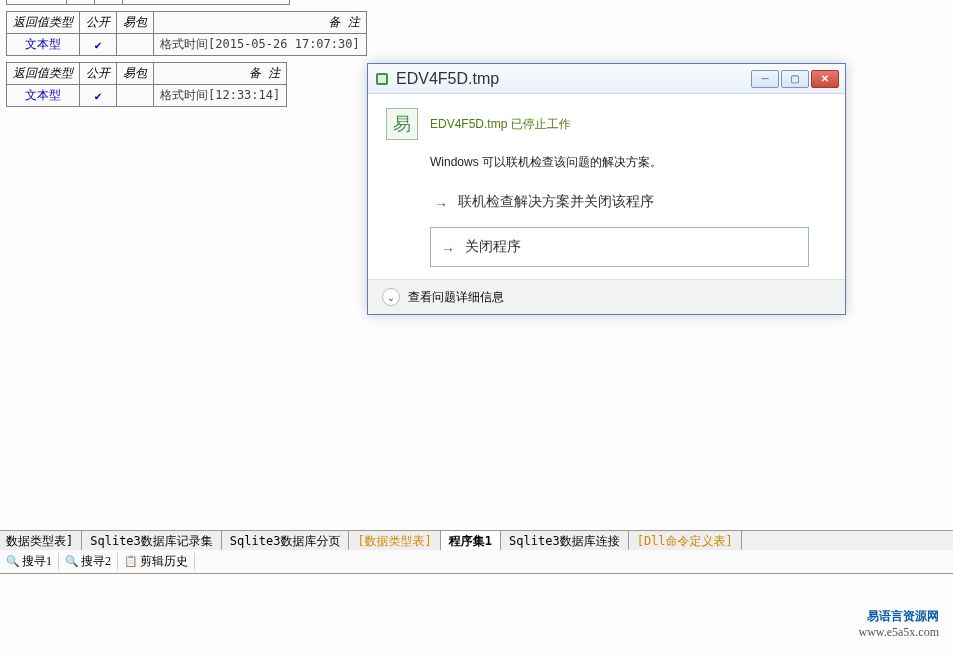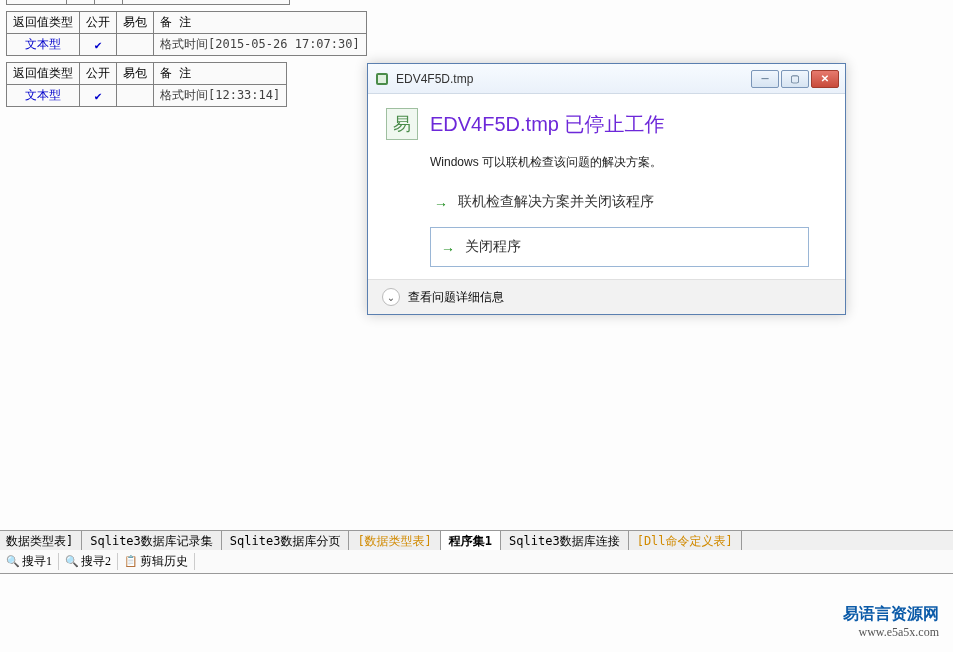--- a/index.html
+++ b/index.html
@@ -1,41 +1,41 @@
 <!DOCTYPE html>
 <html><head>
 <meta charset="utf-8">
 <style>
 * { box-sizing: border-box; margin: 0; padding: 0; }
 body { font-family: "Microsoft YaHei", SimSun, sans-serif; font-size: 12px; background: #fdfdfd; width: 953px; height: 652px; position: relative; overflow: hidden; }
 
 
 .tbl { border-collapse: collapse; margin: 2px 6px 6px 6px; font-family: SimSun, monospace; }
 .tbl th, .tbl td { border: 1px solid #808080; padding: 2px 6px; background: #fafafa; text-align: center; font-weight: normal; font-size: 12px; }
-.tbl th { text-align: left; }
+.tbl th { text-align: right; font-style: italic; }
 .blue { color: #0000cc; }
 .green { color: #404040; }
 .check { color: #0000cc; font-weight: bold; text-align: center; }
 
 
 .toprow { margin-top: -18px; }
 
 
 .dialog { position: absolute; left: 367px; top: 63px; width: 479px; background: #fff; border: 1px solid #5a7fb0; box-shadow: 0 0 12px rgba(0,0,0,0.2); font-family: "Microsoft YaHei", Tahoma, sans-serif; }
 .titlebar { height: 30px; background: linear-gradient(#f7fbff,#eaf1fa); display: flex; align-items: center; padding: 0 6px; border-bottom: 1px solid #d0dae6; }
 .titlebar .ticon { width: 16px; height: 16px; margin-right: 6px; display:flex; align-items:center; justify-content:center; }
-.titlebar .ttext { flex: 1; font-size: 12px; color: #333; }
+.titlebar .ttext { flex: 1; font-size: 16px; color: #333; }
 .winbtns { display: flex; gap: 2px; }
 .winbtn { width: 28px; height: 18px; border: 1px solid #7a95b8; border-radius: 2px; background: linear-gradient(#f0f6fd,#d7e4f2); display: flex; align-items: center; justify-content: center; font-size: 10px; color: #33506f; cursor: default; }
 .winbtn.close { background: linear-gradient(#e67a6e,#c84b3c); border-color: #a23c2e; color: #fff; font-weight: bold; }
 
 .dlgbody { padding: 14px 18px 0 18px; }
 .dlghead { display: flex; align-items: center; gap: 12px; }
 .appicon { width: 32px; height: 32px; border: 1px solid #9fbfa0; display:flex; align-items:center; justify-content:center; color:#4a8c4a; font-size:18px; background:#f0f8f0; }
-.dlgtitle { color: #6d28d9; font-size: 20px; }
+.dlgtitle { color: #4d7c0f; font-size: 12px; }
 .dlgmsg { margin: 14px 0 16px 44px; font-size: 12px; color: #222; }
 
 .option { margin: 0 18px 10px 44px; display: flex; align-items: center; gap: 10px; color: #333; font-size: 14px; padding: 6px 4px; }
 .option.boxed { border: 1px solid #9ab6d6; padding: 10px 10px; }
 .arrow { color: #1a8a1a; font-size: 14px; }
 .option .label { }
 
 .dlgfoot { border-top: 1px solid #e0e0e0; background: #f2f2f2; padding: 8px 14px; display: flex; align-items: center; gap: 8px; margin-top: 12px; }
 .chev { width: 18px; height: 18px; border: 1px solid #bbb; border-radius: 50%; display:flex; align-items:center; justify-content:center; font-size: 10px; color:#555; background:#fff; }
 
@@ -46,21 +46,21 @@
 .tab.orange { color: #d18a00; }
 .tab.active { background: #fff; font-weight: bold; }
 
 
 .searchbar { position: absolute; left: 0; right: 0; top: 550px; height: 24px; border-bottom: 1px solid #999; background: #fafafa; display: flex; align-items: center; padding: 0 6px; font-family: SimSun; gap: 4px; }
 .sitem { display: flex; align-items: center; gap: 2px; border-right: 1px solid #ccc; padding-right: 6px; margin-right: 2px; }
 .sicon { width: 14px; height: 14px; display:flex; align-items:center; justify-content:center; font-size:11px; }
 
 
 .wm { position: absolute; right: 14px; bottom: 12px; text-align: right; font-family: SimSun; }
-.wm .l1 { color: #0a5aa8; font-size: 16px; font-weight: bold; }
+.wm .l1 { color: #0a5aa8; font-size: 12px; font-weight: bold; }
 .wm .l2 { color: #555; font-size: 12px; }
 </style>
 </head>
 <body>
 
 <table class="tbl toprow">
 <tbody>
       <tr>
   <td class="blue" style="width:60px">字符集</td>
   <td style="width:28px"></td>

